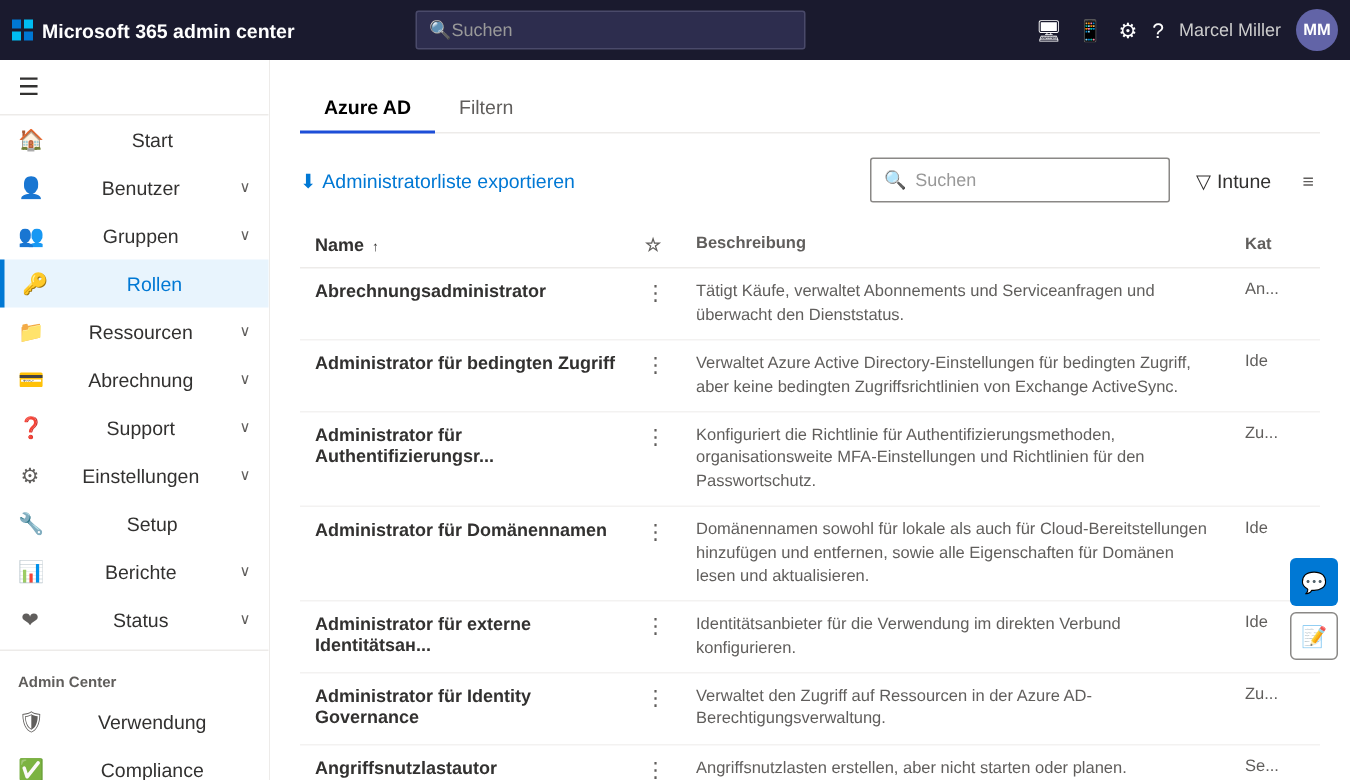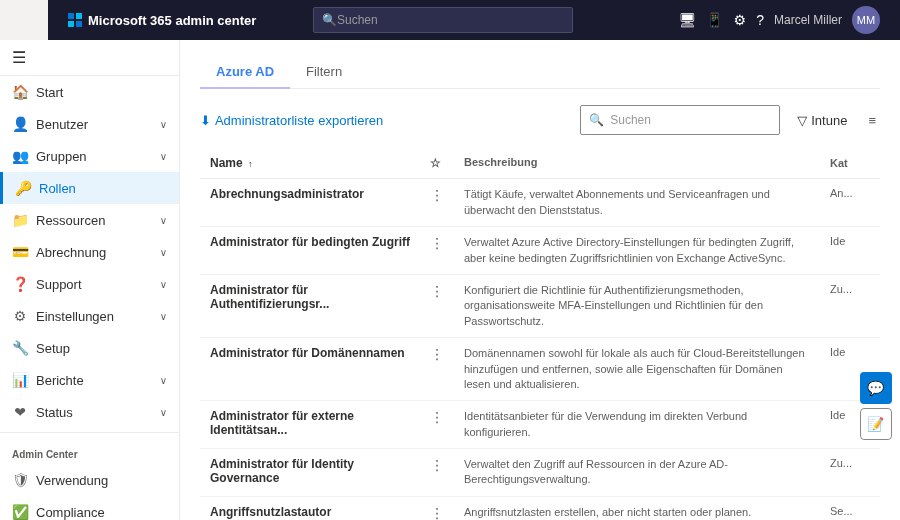--- a/index.html
+++ b/index.html
@@ -2,71 +2,71 @@
 <html><head>
   <meta charset="utf-8">
   <style>
     * { box-sizing: border-box; margin: 0; padding: 0; }
     body { font-family: 'Segoe UI', Arial, sans-serif; font-size: 13px; background: #f3f2f1; display: flex; height: 520px; width: 900px; overflow: hidden; }
 
     
     .topbar {
       position: fixed; top: 0; left: 0; right: 0; height: 40px;
       background: #1a1a2e; display: flex; align-items: center; z-index: 100;
-      padding: 0 20px; gap: 8px; margin-left: 48px;
+      padding: 0 8px; gap: 8px;
     }
     .topbar-logo { display: flex; align-items: center; gap: 6px; color: white; font-size: 13px; font-weight: 600; min-width: 180px; }
     .topbar-search {
       flex: 1; max-width: 260px; margin: 0 auto;
       background: #2d2d4e; border: 1px solid #4a4a6a; border-radius: 2px;
       display: flex; align-items: center; padding: 0 8px; height: 26px;
     }
     .topbar-search input { background: transparent; border: none; outline: none; color: #ccc; font-size: 12px; width: 100%; }
     .topbar-search input::placeholder { color: #999; }
     .topbar-icons { display: flex; align-items: center; gap: 10px; margin-left: auto; color: white; font-size: 14px; }
-    .topbar-avatar { width: 28px; height: 28px; border-radius: 50%; background: #6264a7; display: flex; align-items: center; justify-content: center; color: white; font-size: 11px; font-weight: 400; }
+    .topbar-avatar { width: 28px; height: 28px; border-radius: 50%; background: #6264a7; display: flex; align-items: center; justify-content: center; color: white; font-size: 11px; font-weight: 700; }
 
     
     .sidebar {
       width: 180px; background: white; border-right: 1px solid #edebe9;
       margin-top: 40px; height: calc(520px - 40px); overflow-y: auto; overflow-x: hidden;
       flex-shrink: 0;
     }
     .sidebar::-webkit-scrollbar { width: 4px; }
     .sidebar::-webkit-scrollbar-thumb { background: #ccc; }
     .sidebar-hamburger { padding: 8px 12px; cursor: pointer; color: #323130; font-size: 16px; border-bottom: 1px solid #edebe9; }
     .sidebar-item {
       display: flex; align-items: center; padding: 8px 12px; cursor: pointer;
       color: #323130; font-size: 13px; gap: 8px; position: relative;
     }
     .sidebar-item.active { background: #e8f4fd; border-left: 3px solid #0078d4; color: #0078d4; }
     .sidebar-item.active .sidebar-icon { color: #0078d4; }
     .sidebar-icon { font-size: 14px; color: #605e5c; width: 16px; text-align: center; }
-    .sidebar-label { flex: 1; }
+    .sidebar-label { flex: 1; text-align: center; }
     .sidebar-chevron { font-size: 10px; color: #605e5c; }
     .sidebar-section { padding: 12px 12px 4px; font-size: 10px; font-weight: 700; color: #605e5c; text-transform: none; }
     .sidebar-divider { height: 1px; background: #edebe9; margin: 4px 0; }
 
     
     .main {
       flex: 1; margin-top: 40px; height: calc(520px - 40px);
       background: white; overflow-y: auto; overflow-x: hidden;
     }
     .main::-webkit-scrollbar { width: 6px; }
     .main::-webkit-scrollbar-thumb { background: #ccc; }
 
     .content-area { padding: 16px 20px; }
 
     
     .tabs { display: flex; gap: 0; border-bottom: 1px solid #edebe9; margin-bottom: 16px; }
     .tab {
       padding: 8px 16px; cursor: pointer; font-size: 13px; color: #605e5c;
       border-bottom: 2px solid transparent; margin-bottom: -1px;
     }
-    .tab.active { color: #3b82f6; border-bottom: 2px solid #c4b5fd; font-weight: 600; }
+    .tab.active { color: #000000; border-bottom: 2px solid #1d4ed8; font-weight: 600; }
 
     
     .toolbar { display: flex; align-items: center; margin-bottom: 12px; gap: 8px; }
     .export-btn {
       display: flex; align-items: center; gap: 4px; color: #0078d4;
       cursor: pointer; font-size: 13px; background: none; border: none;
     }
     .toolbar-spacer { flex: 1; }
     .search-box {
       display: flex; align-items: center; border: 1px solid #8a8886;

